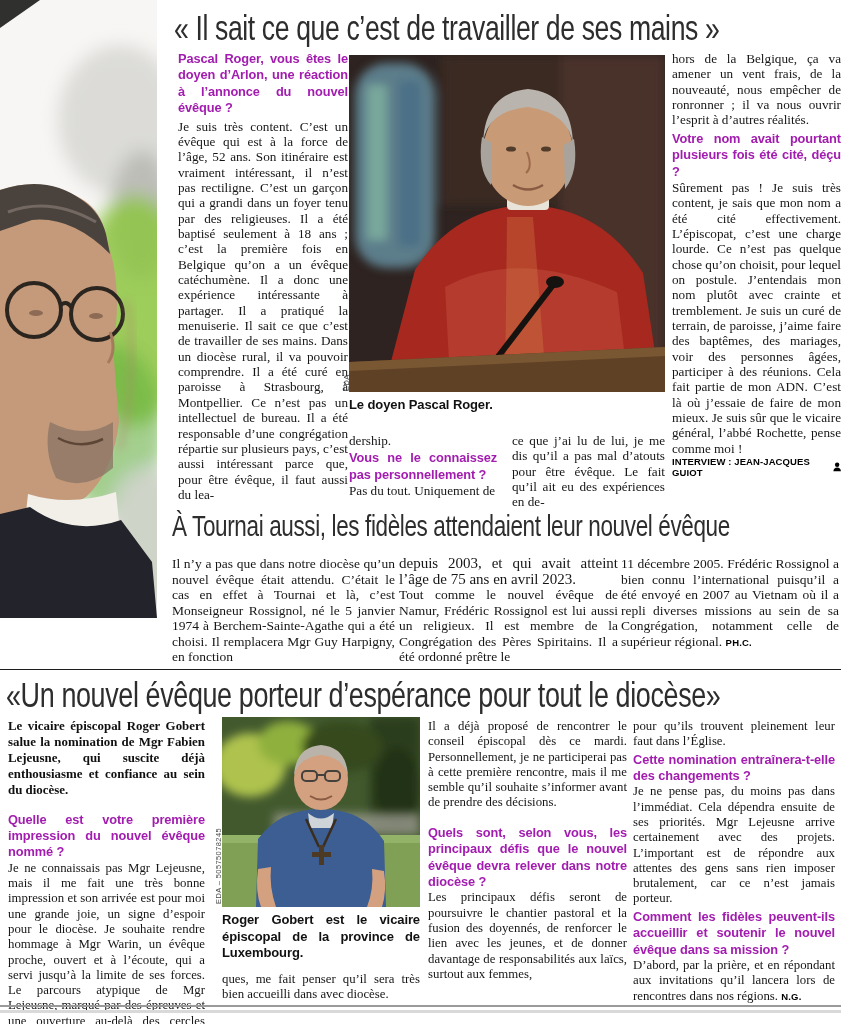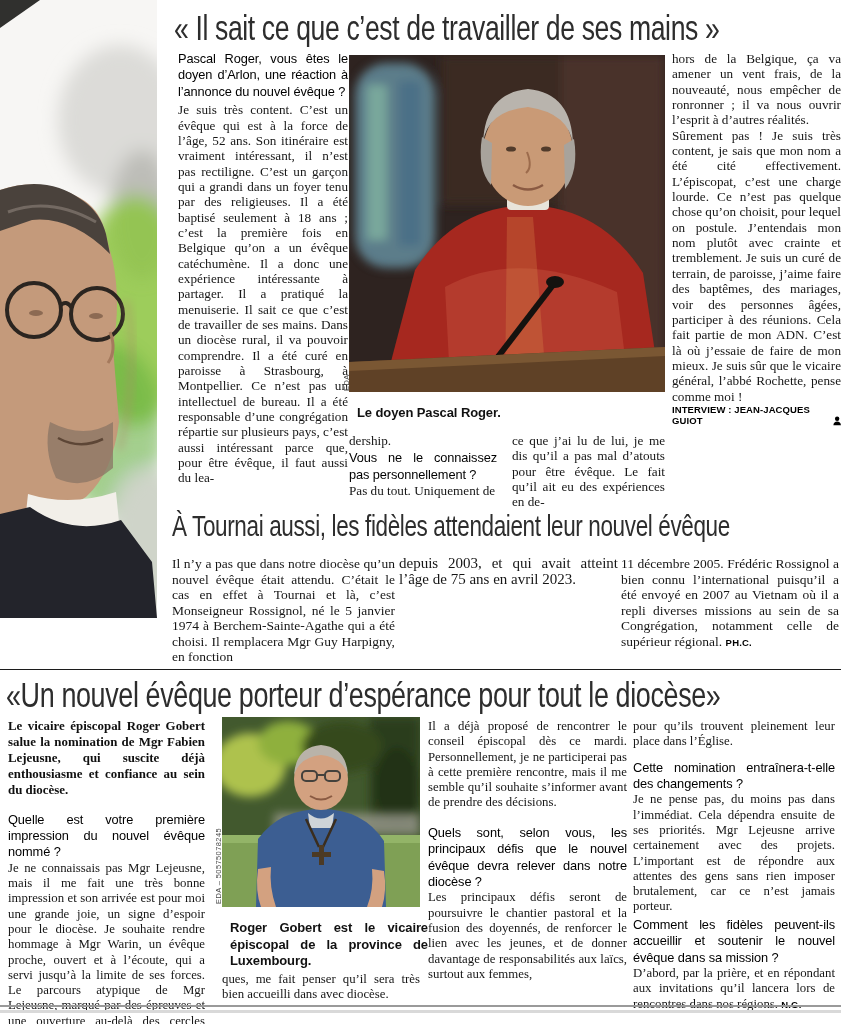--- a/index.html
+++ b/index.html
@@ -5,26 +5,26 @@
   html,body{margin:0;padding:0;background:#e9e9e9;}
   .page{position:relative;width:841px;height:1024px;background:#fff;overflow:hidden;
         font-family:"Liberation Sans",sans-serif;color:#1a1a1a;}
   .abs{position:absolute;}
   figure{margin:0;padding:0;}
   .hl{margin:0;font-weight:400;color:#2d2d2d;white-space:nowrap;font-family:"Liberation Sans",sans-serif;letter-spacing:-0.5px;}
   .cond{display:inline-block;transform-origin:0 50%;}
   .col p{margin:0;}
   .txt{font-family:"Liberation Serif",serif;font-size:13.2px;line-height:15.35px;text-align:justify;color:#161616;}
   .txt-sm{font-family:"Liberation Serif",serif;font-size:12.8px;line-height:15.3px;text-align:justify;color:#161616;}
-  .q{font-family:"Liberation Sans",sans-serif;font-weight:normal;font-size:12.8px;line-height:16.4px;
-     text-align:justify;color:#000000;letter-spacing:-0.1px;}
+  .q{font-family:"Liberation Sans",sans-serif;font-weight:bold;font-size:12.8px;line-height:16.4px;
+     text-align:justify;color:#a21caf;letter-spacing:-0.1px;}
   .lede{font-family:"Liberation Serif",serif;font-weight:bold;font-size:12.9px;line-height:15.9px;text-align:justify;color:#101010;}
-  .caption{margin:8px;font-family:"Liberation Sans",sans-serif;font-weight:bold;font-size:13px;line-height:16.6px;color:#111;text-align:justify;letter-spacing:-0.1px;}
+  .caption{margin:0;font-family:"Liberation Sans",sans-serif;font-weight:bold;font-size:13px;line-height:16.6px;color:#111;text-align:justify;letter-spacing:-0.1px;}
   .byline{margin:6px 0 0 0;font-family:"Liberation Sans",sans-serif;font-weight:bold;font-size:9.5px;
-          color:#000;display:flex;align-items:flex-end;justify-content:flex-end;gap:3px;letter-spacing:.1px;}
+          color:#000;display:flex;align-items:center;justify-content:flex-end;gap:3px;letter-spacing:.1px;}
   .sig{font-family:"Liberation Sans",sans-serif;font-weight:bold;font-size:9.5px;color:#000;letter-spacing:.2px;}
   .credit-vert{position:absolute;font-family:"Liberation Sans",sans-serif;font-size:7.5px;color:#4a4a4a;
                white-space:nowrap;transform:rotate(-90deg);transform-origin:0 0;letter-spacing:.4px;}
   .rule{position:absolute;}
 </style>
 </head>
 <body>
 
 <div class="page">
 
@@ -115,38 +115,40 @@
     <p class="txt">ce que j’ai lu de lui, je me dis qu’il a pas mal d’atouts pour être évêque. Le fait qu’il ait eu des expériences en de-</p>
   </div>
   <div class="abs col" style="left:349px;top:433px;width:148px;">
     <p class="txt">dership.</p>
     <p class="q" style="margin-top:2px;">Vous ne le connaissez pas personnellement ?</p>
     <p class="txt">Pas du tout. Uniquement de</p>
   </div>
 
   <div class="abs col" style="left:672px;top:51px;width:169px;">
     <p class="txt">hors de la Belgique, ça va amener un vent frais, de la nouveauté, nous empêcher de ronronner ; il va nous ouvrir l’esprit à d’autres réalités.</p>
+    <p class="q" style="margin-top:3px;">Votre nom avait pourtant plusieurs fois été cité, déçu ?</p>
     <p class="txt">Sûrement pas ! Je suis très content, je sais que mon nom a été cité effectivement. L’épiscopat, c’est une charge lourde. Ce n’est pas quelque chose qu’on choisit, pour lequel on postule. J’entendais mon nom plutôt avec crainte et tremblement. Je suis un curé de terrain, de paroisse, j’aime faire des baptêmes, des mariages, voir des personnes âgées, participer à des réunions. Cela fait partie de mon ADN. C’est là où j’essaie de faire de mon mieux. Je suis sûr que le vicaire général, l’abbé Rochette, pense comme moi !</p>
     <p class="byline">
       <span>INTERVIEW : JEAN-JACQUES GUIOT</span>
       <svg width="9" height="10" viewBox="0 0 9 10" fill="#000">
         <circle cx="4.5" cy="2.6" r="2.4"></circle>
         <path d="M0.4 9.6 C0.6 6.8 2.3 5.6 4.5 5.6 C6.7 5.6 8.4 6.8 8.6 9.6 Z"></path>
       </svg>
     </p>
   </div>
 
   <h2 class="abs hl" style="left:172px;top:509px;font-size:30px;">
     <span class="cond" style="transform:scaleX(0.75);">À Tournai aussi, les fidèles attendaient leur nouvel évêque</span>
   </h2>
   <div class="abs col" style="left:172px;top:556px;width:223px;">
     <p class="txt" style="font-size:13.5px;line-height:15.5px;">Il n’y a pas que dans notre diocèse qu’un nouvel évêque était attendu. C’était le cas en effet à Tournai et là, c’est Monseigneur Rossignol, né le 5 janvier 1974 à Berchem-Sainte-Agathe qui a été choisi. Il remplacera Mgr Guy Harpigny, en fonction</p>
   </div>
   <div class="abs col" style="left:399px;top:556px;width:219px;">
     <p class="txt" style="font-size:15px;line-height:15.5px;">depuis 2003, et qui avait atteint l’âge de 75 ans en avril 2023.</p>
+    <p class="txt" style="font-size:13.5px;line-height:15.5px;">Tout comme le nouvel évêque de Namur, Frédéric Rossignol est lui aussi un religieux. Il est membre de la Congrégation des Pères Spiritains. Il a été ordonné prêtre le</p>
   </div>
   <div class="abs col" style="left:621px;top:556px;width:218px;">
     <p class="txt" style="font-size:13.5px;line-height:15.5px;"><span>11 décembre 2005. Frédéric Rossignol a bien connu l’international puisqu’il a été envoyé en 2007 au Vietnam où il a repli diverses missions au sein de sa Congrégation, notamment celle de supérieur régional.</span> <span class="sig">PH.C.</span></p>
   </div>
 
   <div class="rule" style="left:0;top:669px;width:841px;height:1px;background:#1c1c1c;"></div>
 
   <h2 class="abs hl" style="left:6px;top:675px;font-size:35px;">
     <span class="cond" style="transform:scaleX(0.77);">«Un nouvel évêque porteur d’espérance pour tout le diocèse»</span>
   </h2>
@@ -198,22 +200,22 @@
     <p class="txt-sm">ques, me fait penser qu’il sera très bien accueilli dans avec diocèse.</p>
   </div>
 
   <div class="abs col" style="left:428px;top:719px;width:199px;">
     <p class="txt-sm">Il a déjà proposé de rencontrer le conseil épiscopal dès ce mardi. Personnellement, je ne participerai pas à cette première rencontre, mais il me semble qu’il souhaite s’informer avant de prendre des décisions.</p>
     <p class="q" style="margin-top:14px;">Quels sont, selon vous, les principaux défis que le nouvel évêque devra relever dans notre diocèse ?</p>
     <p class="txt-sm">Les principaux défis seront de poursuivre le chantier pastoral et la fusion des doyennés, de renforcer le lien avec les jeunes, et de donner davantage de responsabilités aux laïcs, surtout aux femmes,</p>
   </div>
 
   <div class="abs col" style="left:633px;top:719px;width:202px;">
-    <p class="txt-sm">pour qu’ils trouvent pleinement leur place dans l’Église.</p>
-    <p class="q" style="margin-top:10px;">Cette nomination entraînera-t-elle des changements ?</p>
+    <p class="txt-sm">pour qu’ils trouvent pleinement leur faut dans l’Église.</p>
+    <p class="q" style="margin-top:2px;">Cette nomination entraînera-t-elle des changements ?</p>
     <p class="txt-sm">Je ne pense pas, du moins pas dans l’immédiat. Cela dépendra ensuite de ses priorités. Mgr Lejeusne arrive certainement avec des projets. L’important est de répondre aux attentes des gens sans rien imposer brutalement, car ce n’est jamais porteur.</p>
     <p class="q" style="margin-top:2px;">Comment les fidèles peuvent-ils accueillir et soutenir le nouvel évêque dans sa mission ?</p>
     <p class="txt-sm"><span>D’abord, par la prière, et en répondant aux invitations qu’il lancera lors de rencontres dans nos régions.</span> <span class="sig">N.G.</span></p>
   </div>
 
   <div class="rule" style="left:0;top:1005px;width:841px;height:2px;background:#9a9a9a;"></div>
   <div class="rule" style="left:0;top:1010px;width:841px;height:3px;background:#d9d9d9;"></div>
 
 </div>
 

